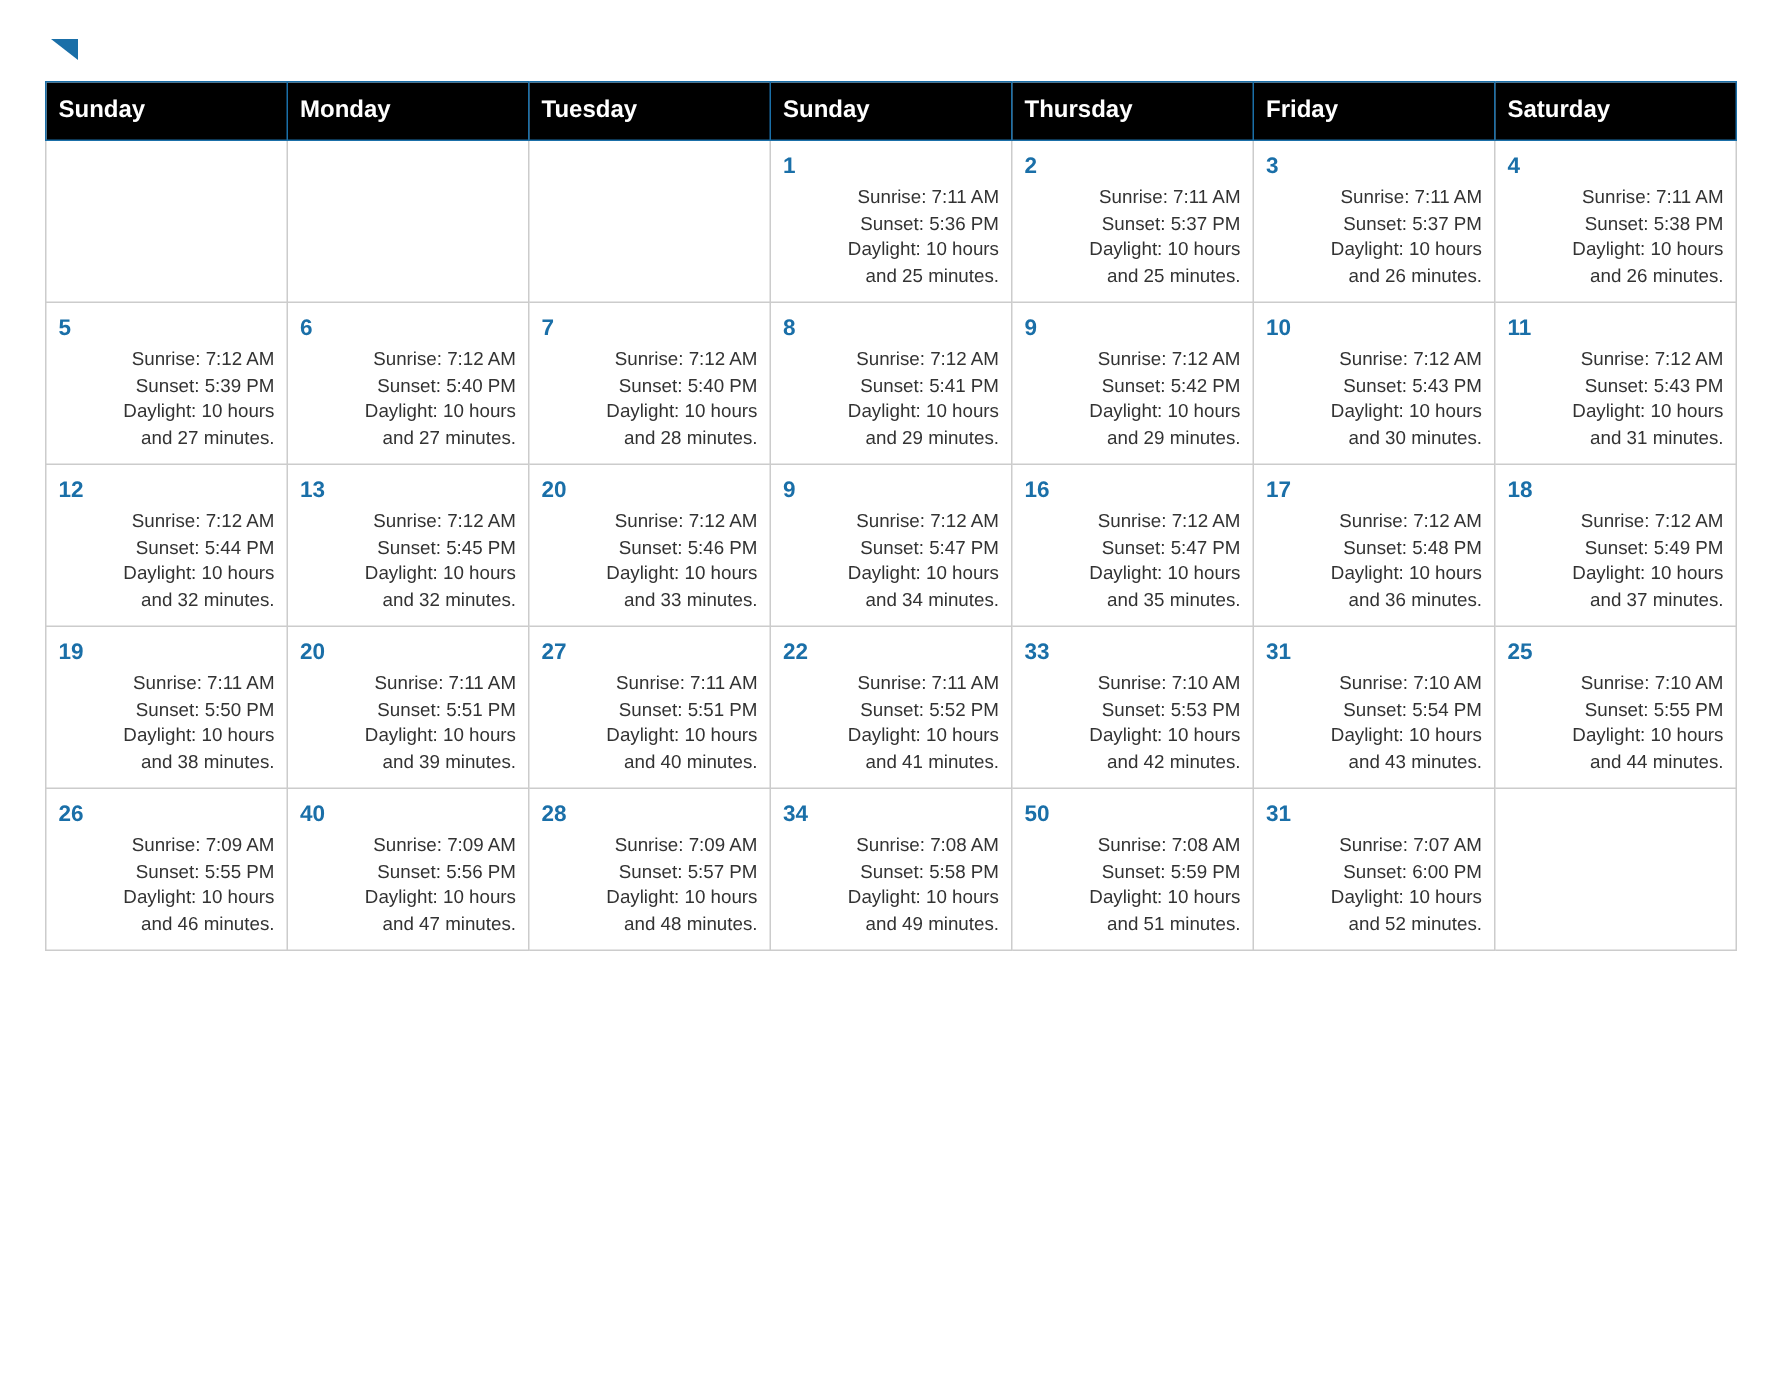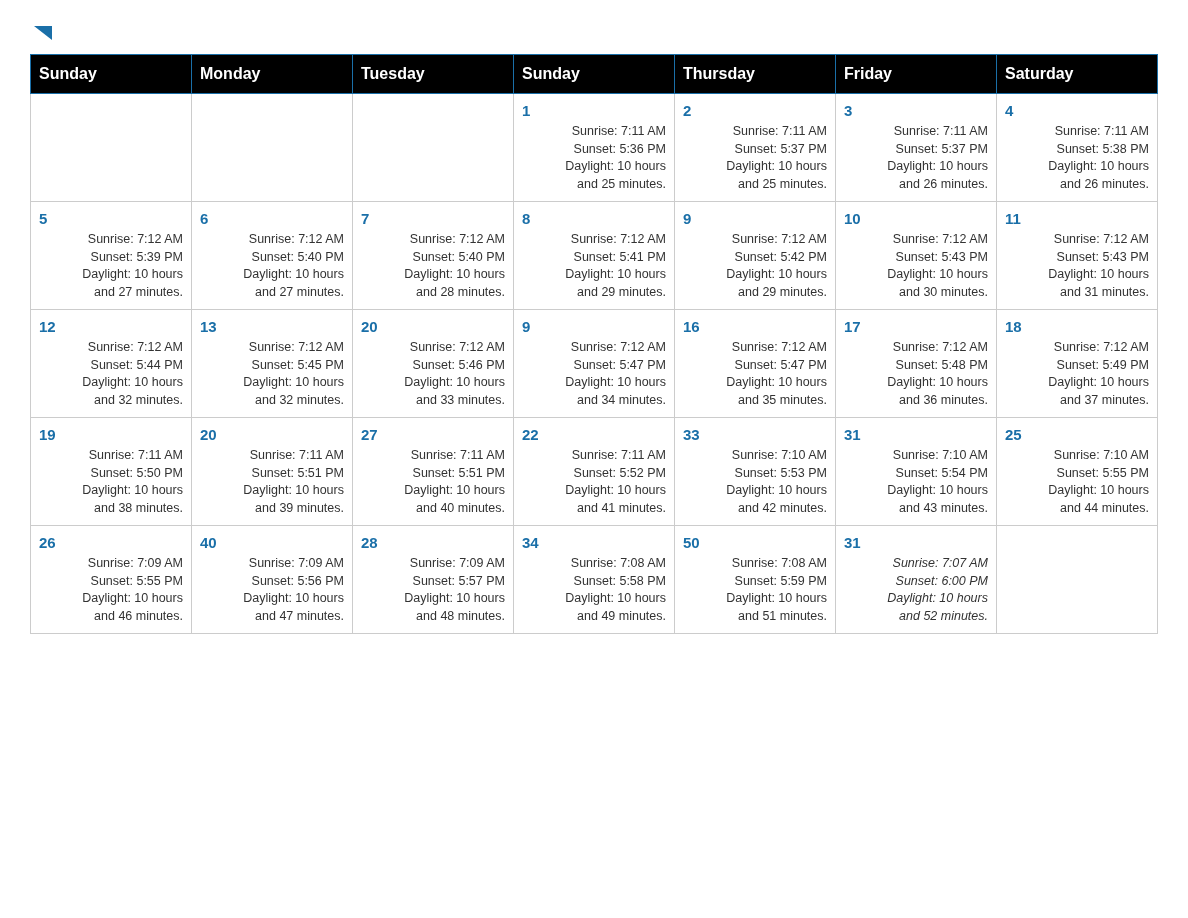--- a/index.html
+++ b/index.html
@@ -349,21 +349,21 @@
         </td>
         <td>
           <span class="day-num">50</span>
           <div class="day-info" style="white-space: pre-line;">Sunrise: 7:08 AM
 Sunset: 5:59 PM
 Daylight: 10 hours
 and 51 minutes.</div>
         </td>
         <td>
           <span class="day-num">31</span>
-          <div class="day-info" style="white-space: pre-line; font-style: italic;">Sunrise: 7:07 AM
+          <div class="day-info" style="white-space: pre-line;">Sunrise: 7:07 AM
 Sunset: 6:00 PM
 Daylight: 10 hours
 and 52 minutes.</div>
         </td>
         <td class="empty-cell" style="border-top: 1px solid rgb(204, 204, 204);"></td>
       </tr>
     </tbody>
 </table>
 
 </body></html>

